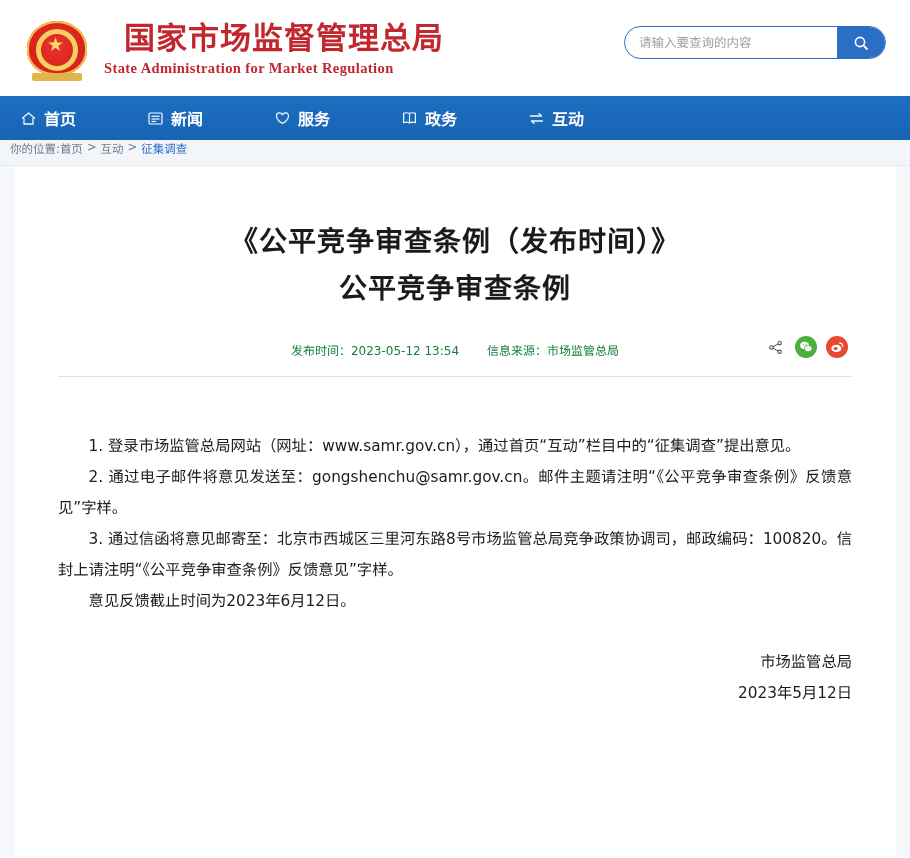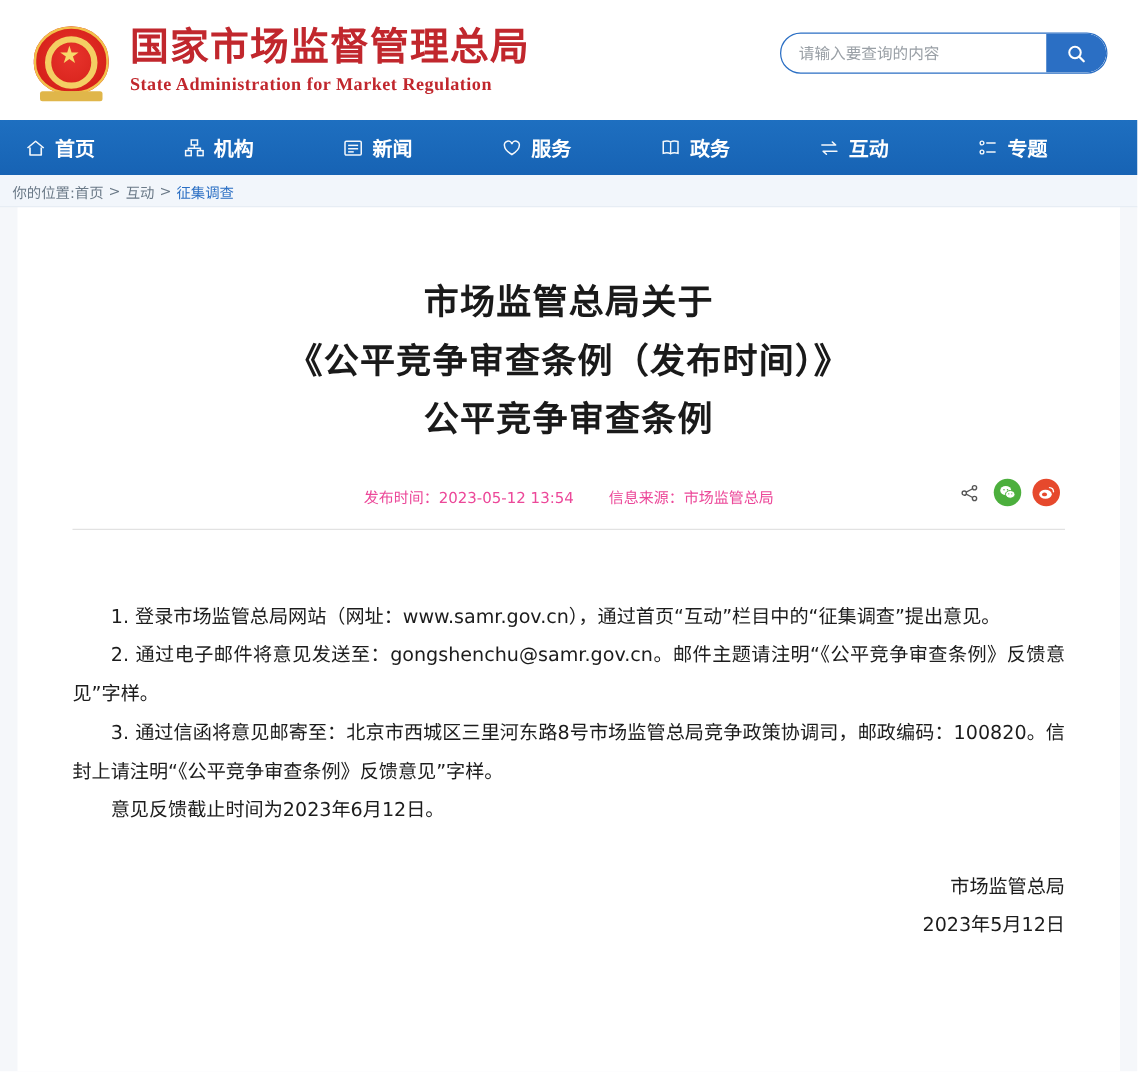--- a/index.html
+++ b/index.html
@@ -57,20 +57,21 @@
     border-radius: 2px;
   }
   .title-block { flex: 0 0 auto; }
   .title-cn {
     font-family: "DejaVu Sans", sans-serif;
     font-size: 31px;
     font-weight: bold;
     color: #c1272d;
     letter-spacing: 1px;
     line-height: 38px;
+    margin-left: 20px;
   }
   .title-en {
     font-family: "Liberation Serif", serif;
     font-size: 14.5px;
     font-weight: bold;
     color: #c1272d;
     letter-spacing: 0.4px;
     margin-top: 3px;
   }
   .search-box {
@@ -134,21 +135,21 @@
     display: inline-flex; align-items: center; justify-content: center;
     opacity: 0.95;
   }
   .nav-item .ico svg { display:block; }
 
   
   .crumb {
     height: 26px;
     background: #f2f6fb;
     display: flex;
-    align-items: center;
+    align-items: flex-start;
     padding: 0 10px;
     font-size: 11.5px;
     color: #6b7a88;
     font-family: "DejaVu Sans", sans-serif;
     border-bottom: 1px solid #e3eaf2;
   }
   .crumb a { color: #6b7a88; text-decoration: none; }
   .crumb .sep { margin: 0 4px; }
   .crumb .cur { color: #2b6fc4; }
 
@@ -177,21 +178,21 @@
   .meta-row {
     display: flex;
     align-items: center;
     justify-content: center;
     position: relative;
     margin-top: 18px;
     height: 26px;
   }
   .meta-text {
     font-size: 12px;
-    color: #ec4899;
+    color: #15803d;
     font-family: "DejaVu Sans", sans-serif;
   }
   .meta-text .gap { display: inline-block; width: 28px; }
   .share {
     position: absolute;
     right: 4px;
     top: 0;
     display: flex;
     align-items: center;
     gap: 9px;
@@ -259,31 +260,20 @@
 
   <div class="nav-item">
     <span class="ico">
       <svg width="17" height="17" viewBox="0 0 17 17">
           <path d="M2 8.4 8.5 3l6.5 5.4M4 8v6h9V8" stroke="#fff" stroke-width="1.3" fill="none" stroke-linejoin="round"></path>
         </svg>
     </span>
     <span>首页</span>
   </div>
 
-  <div class="nav-item">
-    <span class="ico">
-      <svg width="17" height="17" viewBox="0 0 17 17">
-          <rect x="6" y="2" width="5" height="4" stroke="#fff" stroke-width="1.2" fill="none"></rect>
-          <rect x="1.5" y="10.5" width="4.5" height="4" stroke="#fff" stroke-width="1.2" fill="none"></rect>
-          <rect x="11" y="10.5" width="4.5" height="4" stroke="#fff" stroke-width="1.2" fill="none"></rect>
-          <path d="M8.5 6v2.6M3.7 10.5V8.6h9.6v1.9" stroke="#fff" stroke-width="1.2" fill="none"></path>
-        </svg>
-    </span>
-    <span>机构</span>
-  </div>
 
   <div class="nav-item">
     <span class="ico">
       <svg width="17" height="17" viewBox="0 0 17 17">
           <rect x="2" y="3" width="13" height="11" stroke="#fff" stroke-width="1.2" fill="none" rx="1"></rect>
           <line x1="4.5" y1="6.3" x2="12.5" y2="6.3" stroke="#fff" stroke-width="1.2"></line>
           <line x1="4.5" y1="9" x2="12.5" y2="9" stroke="#fff" stroke-width="1.2"></line>
           <line x1="4.5" y1="11.5" x2="9" y2="11.5" stroke="#fff" stroke-width="1.2"></line>
         </svg>
     </span>
@@ -311,47 +301,35 @@
 
   <div class="nav-item">
     <span class="ico">
       <svg width="17" height="17" viewBox="0 0 17 17">
           <path d="M2.5 6h11l-2.6-2.4M14.5 11h-11l2.6 2.4" stroke="#fff" stroke-width="1.3" fill="none" stroke-linecap="round" stroke-linejoin="round"></path>
         </svg>
     </span>
     <span>互动</span>
   </div>
 
-  <div class="nav-item">
-    <span class="ico">
-      <svg width="17" height="17" viewBox="0 0 17 17">
-          <circle cx="3.6" cy="4.4" r="1.5" stroke="#fff" stroke-width="1.1" fill="none"></circle>
-          <circle cx="3.6" cy="11.6" r="1.5" stroke="#fff" stroke-width="1.1" fill="none"></circle>
-          <line x1="7" y1="4.4" x2="14.5" y2="4.4" stroke="#fff" stroke-width="1.2"></line>
-          <line x1="7" y1="11.6" x2="14.5" y2="11.6" stroke="#fff" stroke-width="1.2"></line>
-        </svg>
-    </span>
-    <span>专题</span>
-  </div>
 </div>
 
 <div class="crumb">
   <span>你的位置:</span>
   <a href="#">首页</a>
   <span class="sep">&gt;</span>
   <a href="#">互动</a>
   <span class="sep">&gt;</span>
   <a href="#" class="cur">征集调查</a>
 </div>
 
 <div class="page">
   <div class="article">
 
     <div class="doc-title">
-      <div>市场监管总局关于</div>
       <div>《公平竞争审查条例（发布时间）》</div>
       <div>公平竞争审查条例</div>
     </div>
 
     <div class="meta-row">
       <div class="meta-text">
         <span>发布时间：</span><span>2023-05-12 13:54</span><span class="gap"></span><span>信息来源：</span><span>市场监管总局</span>
       </div>
       <div class="share">
         <div class="s-ico plain">

